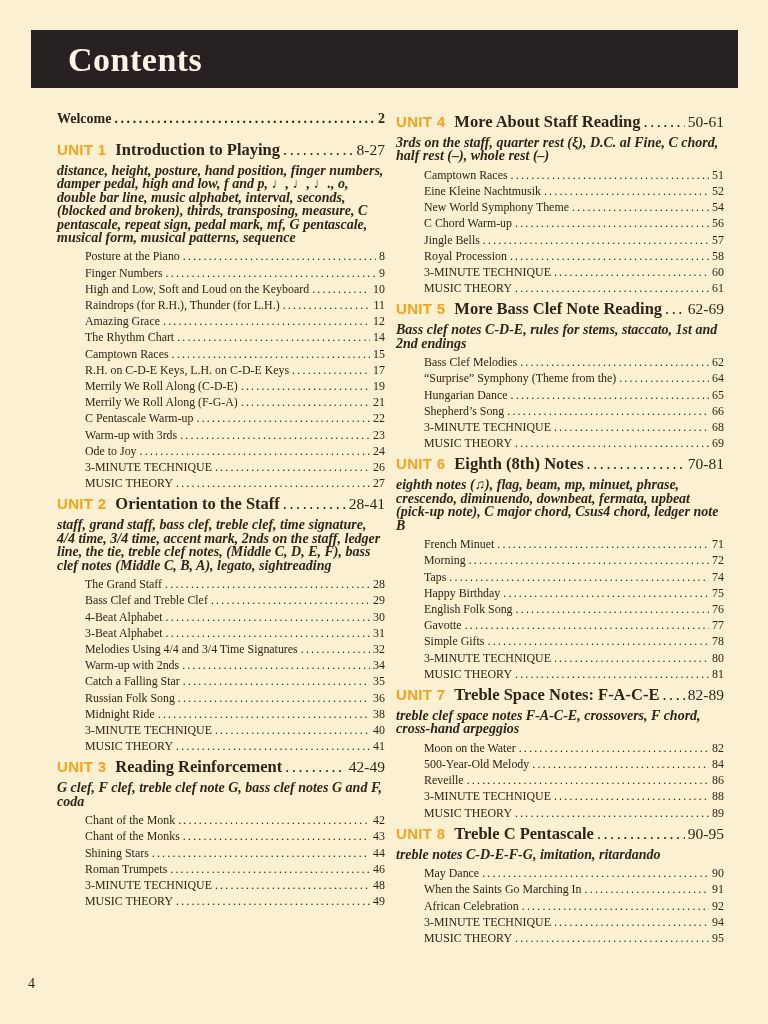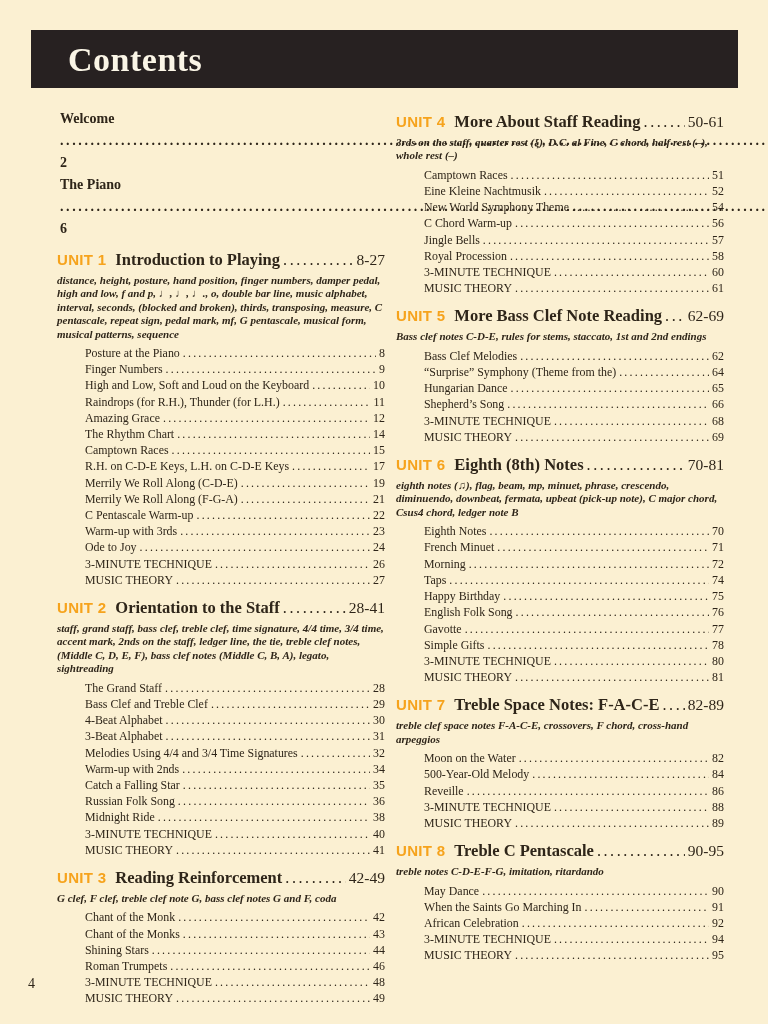--- a/index.html
+++ b/index.html
@@ -24,38 +24,38 @@
     font-family:"Liberation Serif","DejaVu Serif",serif;
   }
   .content{
     position:absolute;left:57px;right:44px;top:108px;
     display:flex;gap:11px;
   }
   .col{flex:1;min-width:0;}
 
   .front-row{
     display:flex;align-items:baseline;
-    font-size:14px;font-weight:bold;line-height:22px;flex-direction:column;
-  }
-  .unit{margin-top:8px;}
+    font-size:14px;font-weight:bold;line-height:22px;
+  }
+  .unit{margin-top:1px;}
   .col > .unit:first-child{margin-top:2px;}
   .front-row + .unit{margin-top:8px;}
 
   .unit-head{display:flex;align-items:baseline;line-height:24px;white-space:nowrap;}
   .unit-label{
     font-family:"Liberation Sans","DejaVu Sans",sans-serif;
     font-weight:800;font-size:15px;letter-spacing:0.3px;
     color:var(--accent,#F6A31C);
     margin-right:9px;flex:0 0 auto;
   }
   .unit-title{font-size:16.5px;font-weight:bold;flex:0 0 auto;}
   .unit-pages{font-size:15.5px;font-weight:normal;flex:0 0 auto;}
   .unit-desc{
     margin:2px 0 0 0;
-    font-size:11px;line-height:13.4px;
+    font-size:14px;line-height:13.4px;
     font-weight:bold;font-style:italic;
   }
   .items{margin-top:4px;}
   .item-row{
     display:flex;align-items:baseline;
     padding-left:28px;
     font-size:11.9px;line-height:16.2px;
   }
   .it-title{flex:0 1 auto;white-space:nowrap;}
   .it-page,.fr-page{flex:0 0 auto;}
@@ -84,25 +84,20 @@
     <h1>Contents</h1>
   </header>
 
   <main class="content">
     <section class="col">
         <div class="front-row">
     <span class="fr-title">Welcome</span>
     <span class="leader big"></span>
     <span class="fr-page">2</span>
   </div>
-        <div class="front-row">
-    <span class="fr-title">The Piano</span>
-    <span class="leader big"></span>
-    <span class="fr-page">6</span>
-  </div>
         <div class="unit">
     <div class="unit-head">
       <span class="unit-label">UNIT 1</span>
       <span class="unit-title">Introduction to Playing</span>
       <span class="leader big"></span>
       <span class="unit-pages">8-27</span>
     </div>
     <p class="unit-desc">distance, height, posture, hand position, finger numbers, damper pedal, high and low, f and p, ♩, ♩, ♩., o, double bar line, music alphabet, interval, seconds, (blocked and broken), thirds, transposing, measure, C pentascale, repeat sign, pedal mark, mf, G pentascale, musical form, musical patterns, sequence</p>
     <div class="items">
             <div class="item-row">
@@ -386,25 +381,20 @@
         <div class="unit">
     <div class="unit-head">
       <span class="unit-label">UNIT 6</span>
       <span class="unit-title">Eighth (8th) Notes</span>
       <span class="leader big"></span>
       <span class="unit-pages">70-81</span>
     </div>
     <p class="unit-desc">eighth notes (♫), flag, beam, mp, minuet, phrase, crescendo, diminuendo, downbeat, fermata, upbeat (pick-up note), C major chord, Csus4 chord, ledger note B</p>
     <div class="items">
             <div class="item-row">
-    <span class="it-title">Eighth Notes</span>
-    <span class="leader"></span>
-    <span class="it-page">70</span>
-  </div>
-            <div class="item-row">
     <span class="it-title">French Minuet</span>
     <span class="leader"></span>
     <span class="it-page">71</span>
   </div>
             <div class="item-row">
     <span class="it-title">Morning</span>
     <span class="leader"></span>
     <span class="it-page">72</span>
   </div>
             <div class="item-row">

